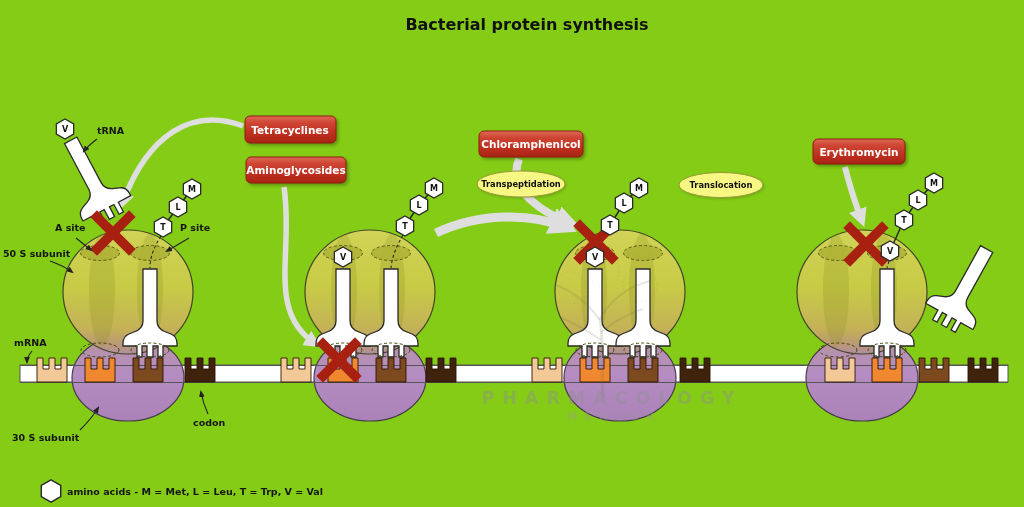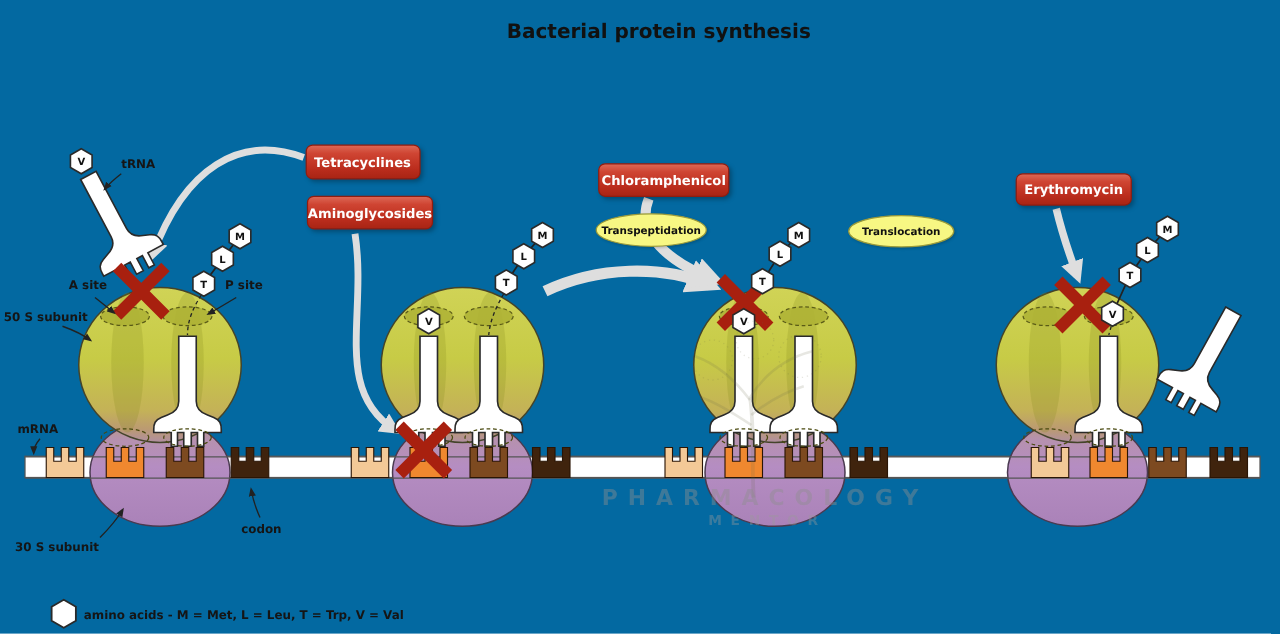--- a/index.html
+++ b/index.html
@@ -1,16 +1,16 @@
 <!DOCTYPE html>
 <html><head>
 <meta charset="utf-8">
 <style>
   html,body{margin:0;padding:0;background:#fff;}
-  .canvas-wrap{position:relative;width:1024px;height:507px;background:#0369a1;overflow:hidden;
+  .canvas-wrap{position:relative;width:1024px;height:507px;background:#84cc16;overflow:hidden;
                font-family:"DejaVu Sans", sans-serif;}
   svg{position:absolute;left:0;top:0;}
   text{font-family:"DejaVu Sans", sans-serif;fill:#151515;}
   .title-text{font-size:16px;font-weight:600;fill:#111;}
   .side-label{font-size:9.5px;font-weight:700;}
   .box-label{font-size:10.5px;font-weight:700;fill:#ffffff;}
   .oval-label{font-size:8.3px;font-weight:700;fill:#101010;}
   .hexlabel{font-size:8px;font-weight:700;fill:#111;text-anchor:middle;}
   .legend-text{font-size:9.5px;font-weight:700;}
   .wm1{font-size:17.5px;font-weight:600;fill:#8f8f8f;opacity:.42;letter-spacing:8px;}

